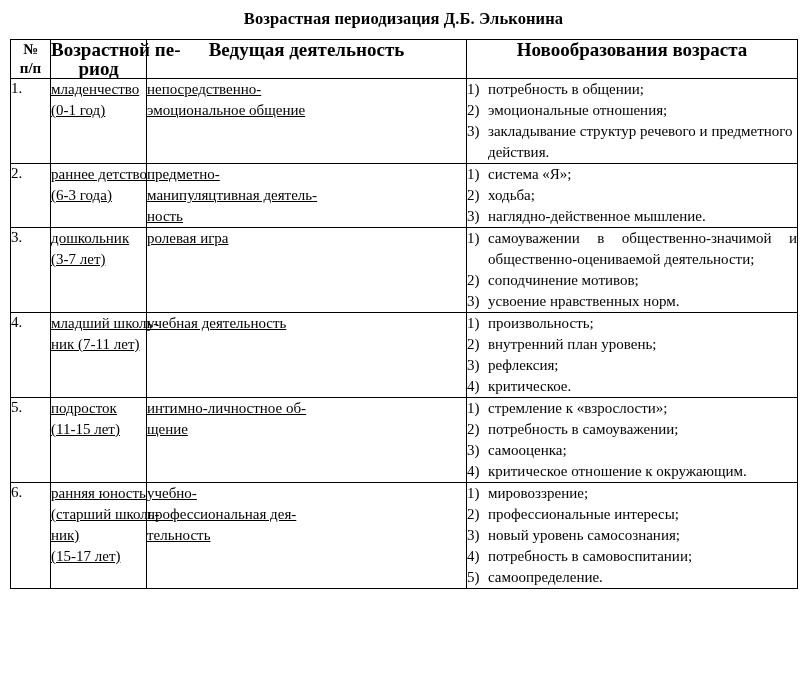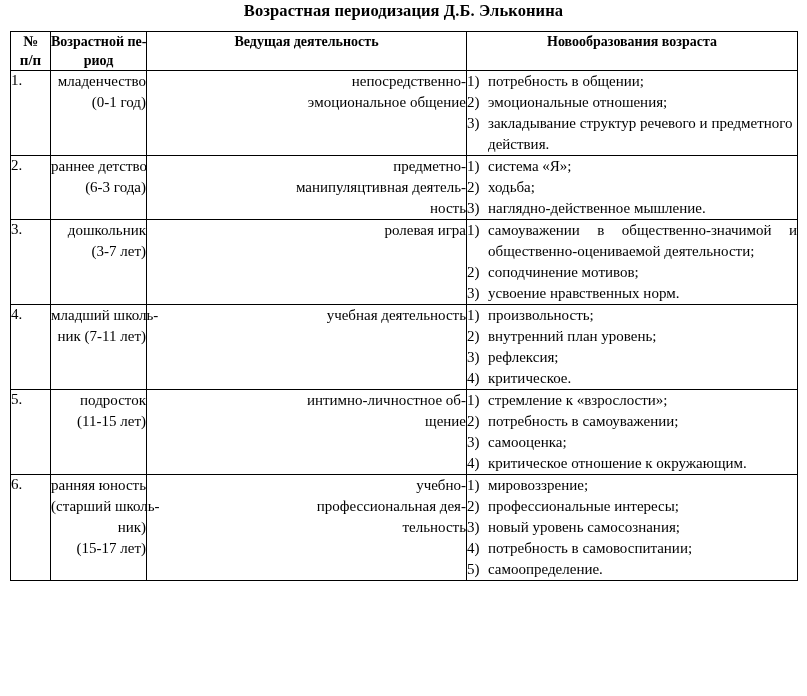--- a/index.html
+++ b/index.html
@@ -22,21 +22,21 @@
     box-sizing: border-box;
     padding: 0 10px;
   }
   .doc-title {
     text-align: center;
     font-weight: bold;
     font-size: 16.5px;
     line-height: 20px;
     letter-spacing: 0.1px;
     padding-top: 1px;
-    margin: 0 0 10px 0;
+    margin: 8px 0 10px 0;
   }
   table.periodization {
     width: 787px;
     border-collapse: collapse;
     table-layout: fixed;
     border: 1px solid #000;
   }
   table.periodization td,
   table.periodization th {
     border: 1px solid #000;
@@ -44,38 +44,39 @@
     vertical-align: top;
   }
   col.c-num   { width: 40px; }
   col.c-age   { width: 96px; }
   col.c-act   { width: 320px; }
   col.c-new   { width: 331px; }
 
   thead th {
     text-align: center;
     font-weight: bold;
-    font-size: 14px;
+    font-size: 19px;
     line-height: 19px;
     padding: 5px 4px 6px 4px;
     vertical-align: middle;
   }
   thead th.h-num { font-size: 15px; line-height: 19px; }
 
   td.num {
     font-size: 15px;
     line-height: 19px;
     text-align: left;
     padding: 3px 0 6px 5px;
   }
   td.age, td.act {
     font-size: 15px;
     line-height: 21px;
-    text-align: right;
+    text-align: left;
     padding: 3px 5px 6px 5px;
+    text-decoration: underline;
   }
   td.news {
     font-size: 15px;
     line-height: 21px;
     padding: 3px 6px 6px 6px;
   }
   ol.news-list {
     list-style: none;
     margin: 0;
     padding: 0;

